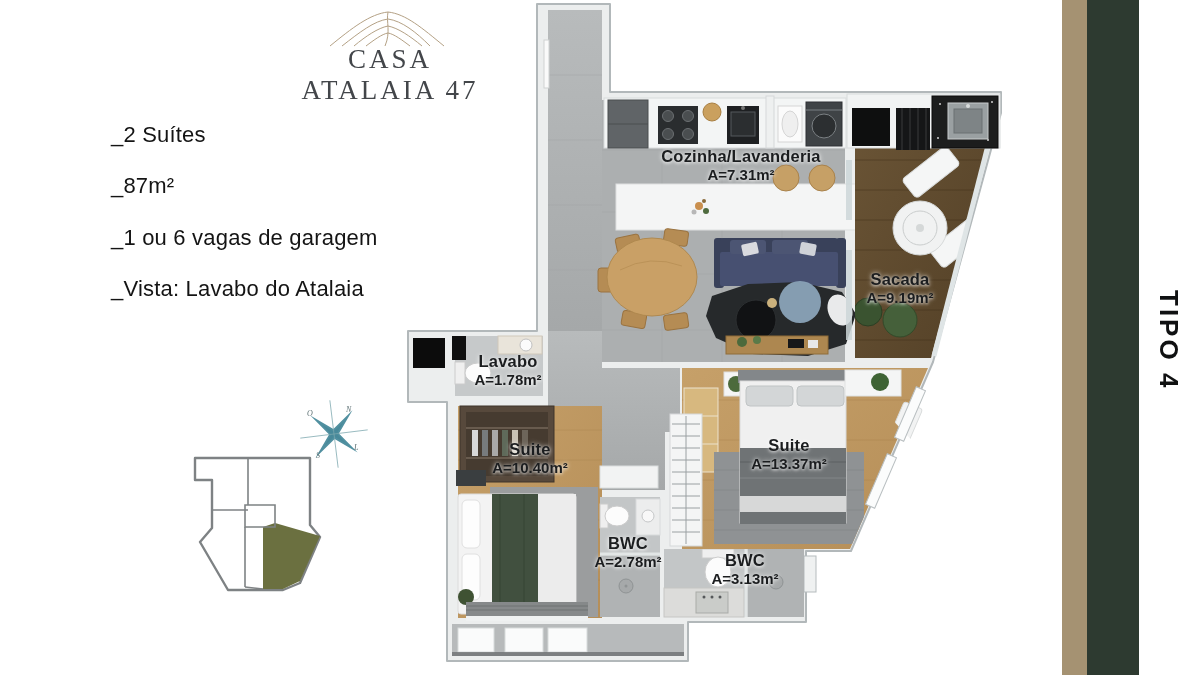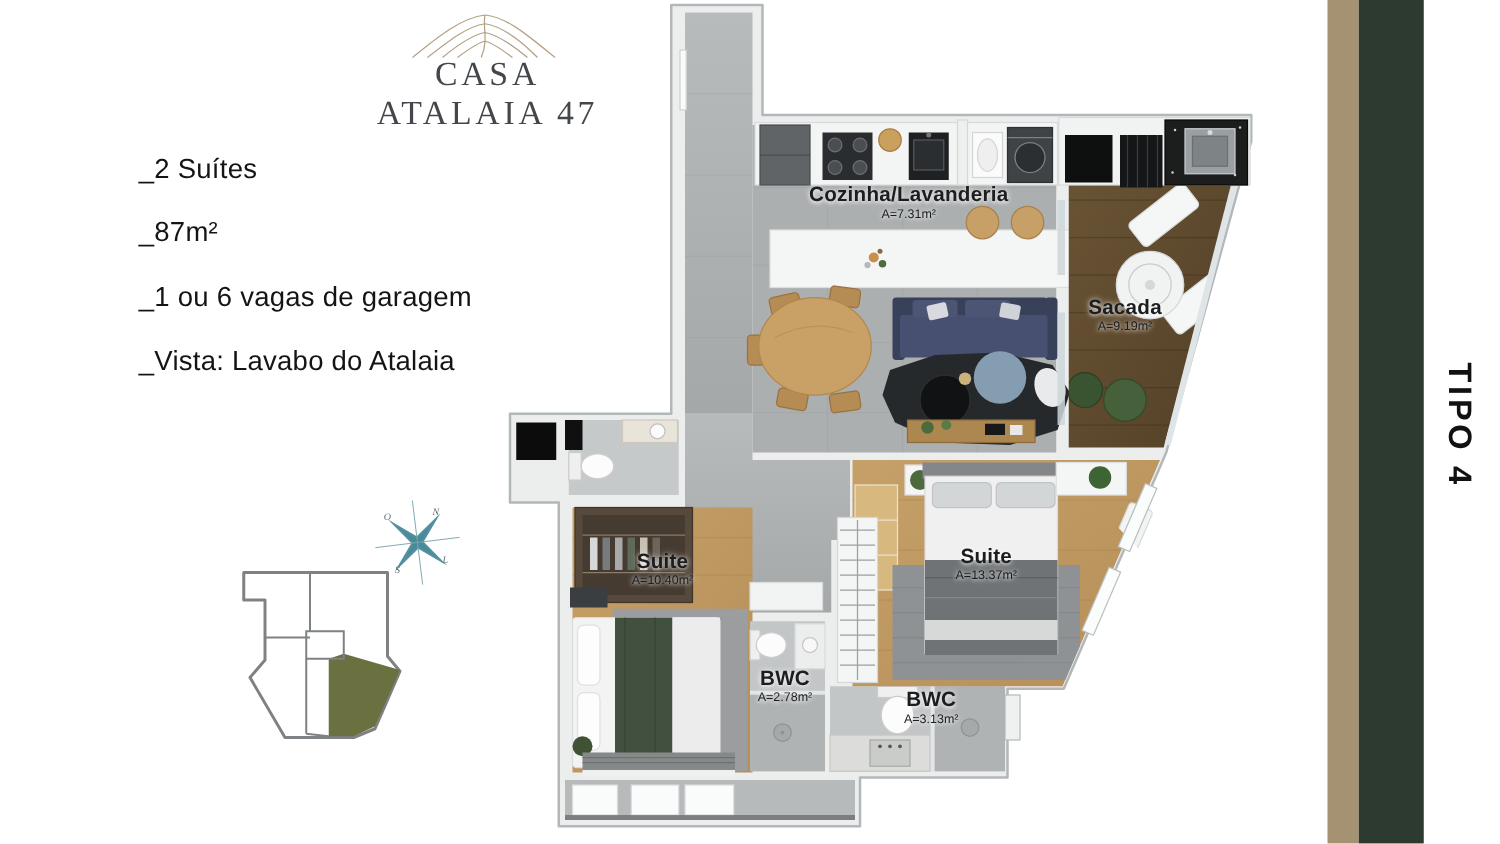--- a/index.html
+++ b/index.html
@@ -8,21 +8,21 @@
   
   #brand-title{position:absolute;left:283px;top:44px;width:214px;text-align:center;
     font-family:"Liberation Serif",serif;font-size:27px;letter-spacing:3px;color:#43464a;}
   #mountain{position:absolute;left:322px;top:6px;}
   
   .feature{position:absolute;left:96px;font-size:22px;color:#141414;letter-spacing:.2px;margin-left:15px;}
   
   .room-label{position:absolute;text-align:center;z-index:6;color:#1b1d1f;line-height:1.15;
     text-shadow:0 0 5px rgba(255,255,255,.8),0 1px 3px rgba(255,255,255,.6);}
   .room-label .rn{display:block;font-size:16.5px;font-weight:800;letter-spacing:.2px;}
-  .room-label .ra{display:block;font-size:10px;font-weight:400;}
+  .room-label .ra{display:block;font-size:15px;font-weight:700;}
   
   #bar-tan{position:absolute;left:1062px;top:0;width:25px;height:675px;background:#a59272;}
   #bar-green{position:absolute;left:1087px;top:0;width:52px;height:675px;background:#2d3a30;}
   
   #unit-label{position:absolute;left:1146px;top:255px;width:44px;height:170px;
     display:flex;align-items:center;justify-content:center;writing-mode:vertical-rl;
     font-size:26px;font-weight:700;letter-spacing:3px;color:#101112;}
   svg{position:absolute;top:0;left:0;}
   #plan{z-index:1;}
   #compass,#keyplan,#mountain{z-index:3;}
@@ -401,27 +401,31 @@
     <path d="M80,81 L92,77 L137,90 L117,135 L100,143 L80,143 Z" fill="#6b7040"></path>
     <g fill="none" stroke="#7e8284" stroke-width="1.6">
       <line x1="65" y1="12" x2="65" y2="59"></line>
       <line x1="29" y1="64" x2="65" y2="64"></line>
       <path d="M62,59 H92 V81 H62 Z"></path>
       <line x1="62" y1="81" x2="62" y2="141"></line>
       <line x1="62" y1="141" x2="80" y2="143"></line>
     </g>
   </svg>
 
-  <div class="room-label" style="left:642px;top:147px;width:170px">
+  <div class="room-label" style="left:656px;top:147px;width:170px">
     <span class="rn">Cozinha/Lavanderia</span>
     <span class="ra">A=7.31m²</span>
   </div>
-  <div class="room-label" style="left:815px;top:237px;width:170px">
+  <div class="room-label" style="left:815px;top:270px;width:170px">
     <span class="rn">Sacada</span>
     <span class="ra">A=9.19m²</span>
+  </div>
+  <div class="room-label" style="left:423px;top:352px;width:170px">
+    <span class="rn">Lavabo</span>
+    <span class="ra">A=1.78m²</span>
   </div>
   <div class="room-label" style="left:445px;top:440px;width:170px">
     <span class="rn">Suite</span>
     <span class="ra">A=10.40m²</span>
   </div>
   <div class="room-label" style="left:704px;top:436px;width:170px">
     <span class="rn">Suite</span>
     <span class="ra">A=13.37m²</span>
   </div>
   <div class="room-label" style="left:543px;top:534px;width:170px">

